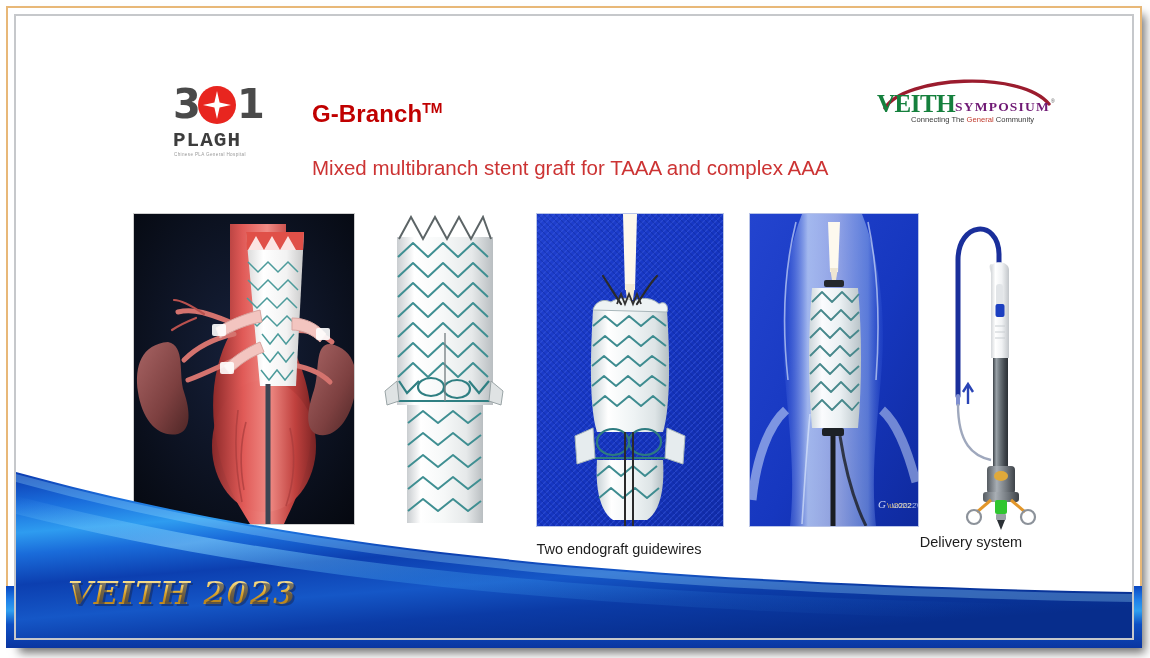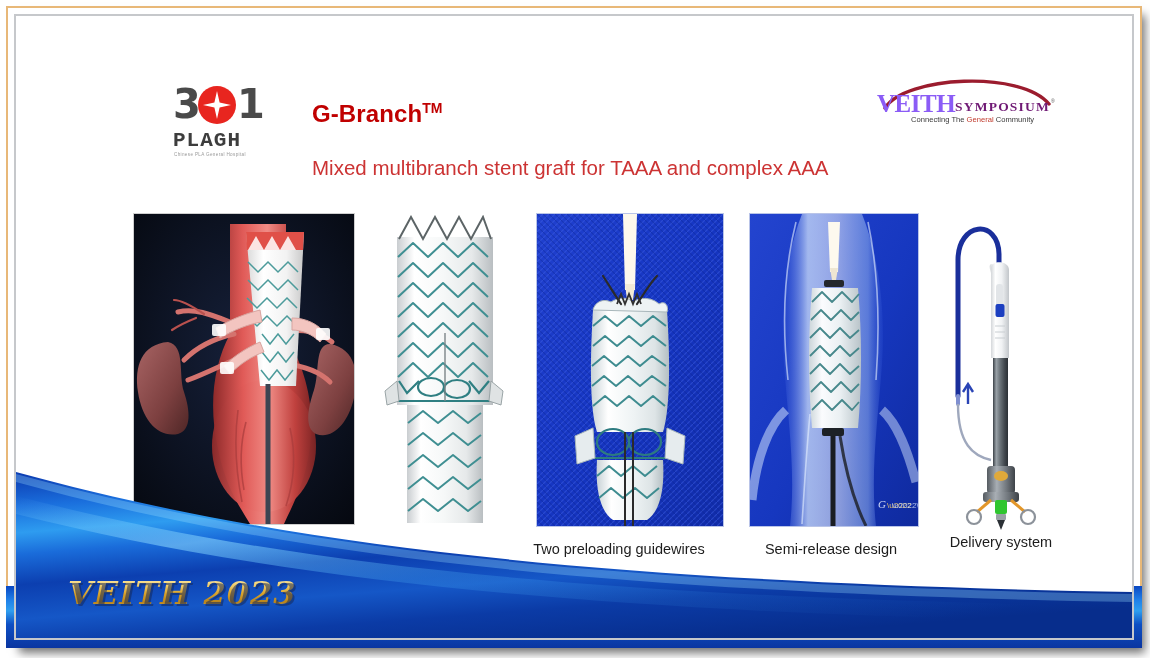--- a/index.html
+++ b/index.html
@@ -29,21 +29,21 @@
   .plagh-dot{position:absolute;left:27px;top:4px;width:38px;height:38px;border-radius:50%;background:#e8251f;}
   .plagh-cross{position:absolute;left:32px;top:9px;width:28px;height:28px;}
   .plagh-word{position:absolute;left:2px;top:48px;font-size:21px;font-weight:bold;color:#3d3d3d;
       font-family:Liberation Mono, monospace;letter-spacing:1px;line-height:22px;}
   .plagh-sub{position:absolute;left:3px;top:70px;font-size:4.6px;color:#9a9a9a;letter-spacing:.35px;
       font-family:"Liberation Sans",sans-serif;white-space:nowrap;}
 
   .veith-logo{position:absolute;left:855px;top:58px;width:195px;height:52px;}
   .veith-arc{position:absolute;left:0;top:0;width:195px;height:36px;}
   .veith-main{position:absolute;left:6px;top:16px;white-space:nowrap;}
-  .veith-v{font-family:"Liberation Serif",serif;font-weight:bold;font-size:25px;color:#8b5cf6;
+  .veith-v{font-family:"Liberation Serif",serif;font-weight:bold;font-size:25px;color:#15803d;
       letter-spacing:-0.5px;}
   .veith-s{font-family:"Liberation Serif",serif;font-weight:bold;font-size:13.5px;color:#701a75;
       letter-spacing:1.2px;position:relative;top:-1px;}
   .veith-reg{font-size:5px;color:#555;position:relative;top:-9px;left:1px;}
   .veith-tag{position:absolute;left:40px;top:41px;font-size:7.6px;color:#3a3a3a;white-space:nowrap;
       font-family:"Liberation Sans",sans-serif;}
   .veith-tag .vasc{color:#c0392b;}
 
   
   .title-main{position:absolute;left:296px;top:84px;font-size:24px;font-weight:bold;color:#c00000;
@@ -57,21 +57,21 @@
 
   .f1{left:117px;top:197px;width:220px;height:310px;background:#0a0e18;border:1px solid #cfcfcf;overflow:hidden;}
   .f2{left:357px;top:199px;width:142px;height:312px;background:#ffffff;overflow:hidden;}
   .f3{left:520px;top:197px;width:186px;height:312px;background:#1633c4;border:1px solid #b9c4e8;overflow:hidden;}
   .f4{left:733px;top:197px;width:168px;height:312px;background:#1b3dc2;border:1px solid #b9c4e8;overflow:hidden;}
   .f5{left:917px;top:192px;width:136px;height:324px;background:#ffffff;overflow:hidden;}
 
   .c1{left:150px;top:525px;width:220px;}
   .c2{left:488px;top:525px;width:230px;}
   .c3{left:705px;top:525px;width:220px;}
-  .c4{left:875px;top:518px;width:220px;}
+  .c4{left:845px;top:518px;width:220px;}
 
   
   .veith2023{position:absolute;left:52px;top:558px;font-family:"DejaVu Serif",serif;font-style:italic;
       font-weight:bold;font-size:32px;letter-spacing:1px;white-space:nowrap;
       background:linear-gradient(180deg,#fff6d8 0%,#f3d477 26%,#d9a22a 52%,#b8841b 74%,#f0d07a 100%);
       -webkit-background-clip:text;background-clip:text;color:transparent;
       text-shadow:2px 2px 0 rgba(20,40,90,.55);}
 </style>
 </head>
 <body>
@@ -452,22 +452,21 @@
         <circle cx="41" cy="309" r="7" fill="none" stroke="#8c929a" stroke-width="2.2"></circle>
         <circle cx="95" cy="309" r="7" fill="none" stroke="#8c929a" stroke-width="2.2"></circle>
 
         <rect x="62" y="292" width="12" height="14" rx="2" fill="#2fc52f"></rect>
         <rect x="63" y="306" width="10" height="6" rx="1" fill="#9aa0a6"></rect>
         <path d="M64,312 L72,312 L68,322 Z" fill="#2b3035"></path>
       </svg>
     </div>
 
     <div class="fig-cap c1">G-Branch endograft</div>
-    <div class="fig-cap c2">Two preloading guidewires</div>
-    <div class="fig-cap c3">Semi-release design</div>
+    <div class="fig-cap c2">Two endograft guidewires</div>
     <div class="fig-cap c4">Delivery system</div>
 
     <div class="wave-wrap">
       <svg viewBox="0 0 1130 190" preserveAspectRatio="none">
         <defs>
           <linearGradient id="waveGrad" x1="0.05" y1="0" x2="0.55" y2="1">
             <stop offset="0%" stop-color="#0d3fb4"></stop>
             <stop offset="14%" stop-color="#1a6fdd"></stop>
             <stop offset="26%" stop-color="#2e9cf0"></stop>
             <stop offset="36%" stop-color="#1a6cda"></stop>

